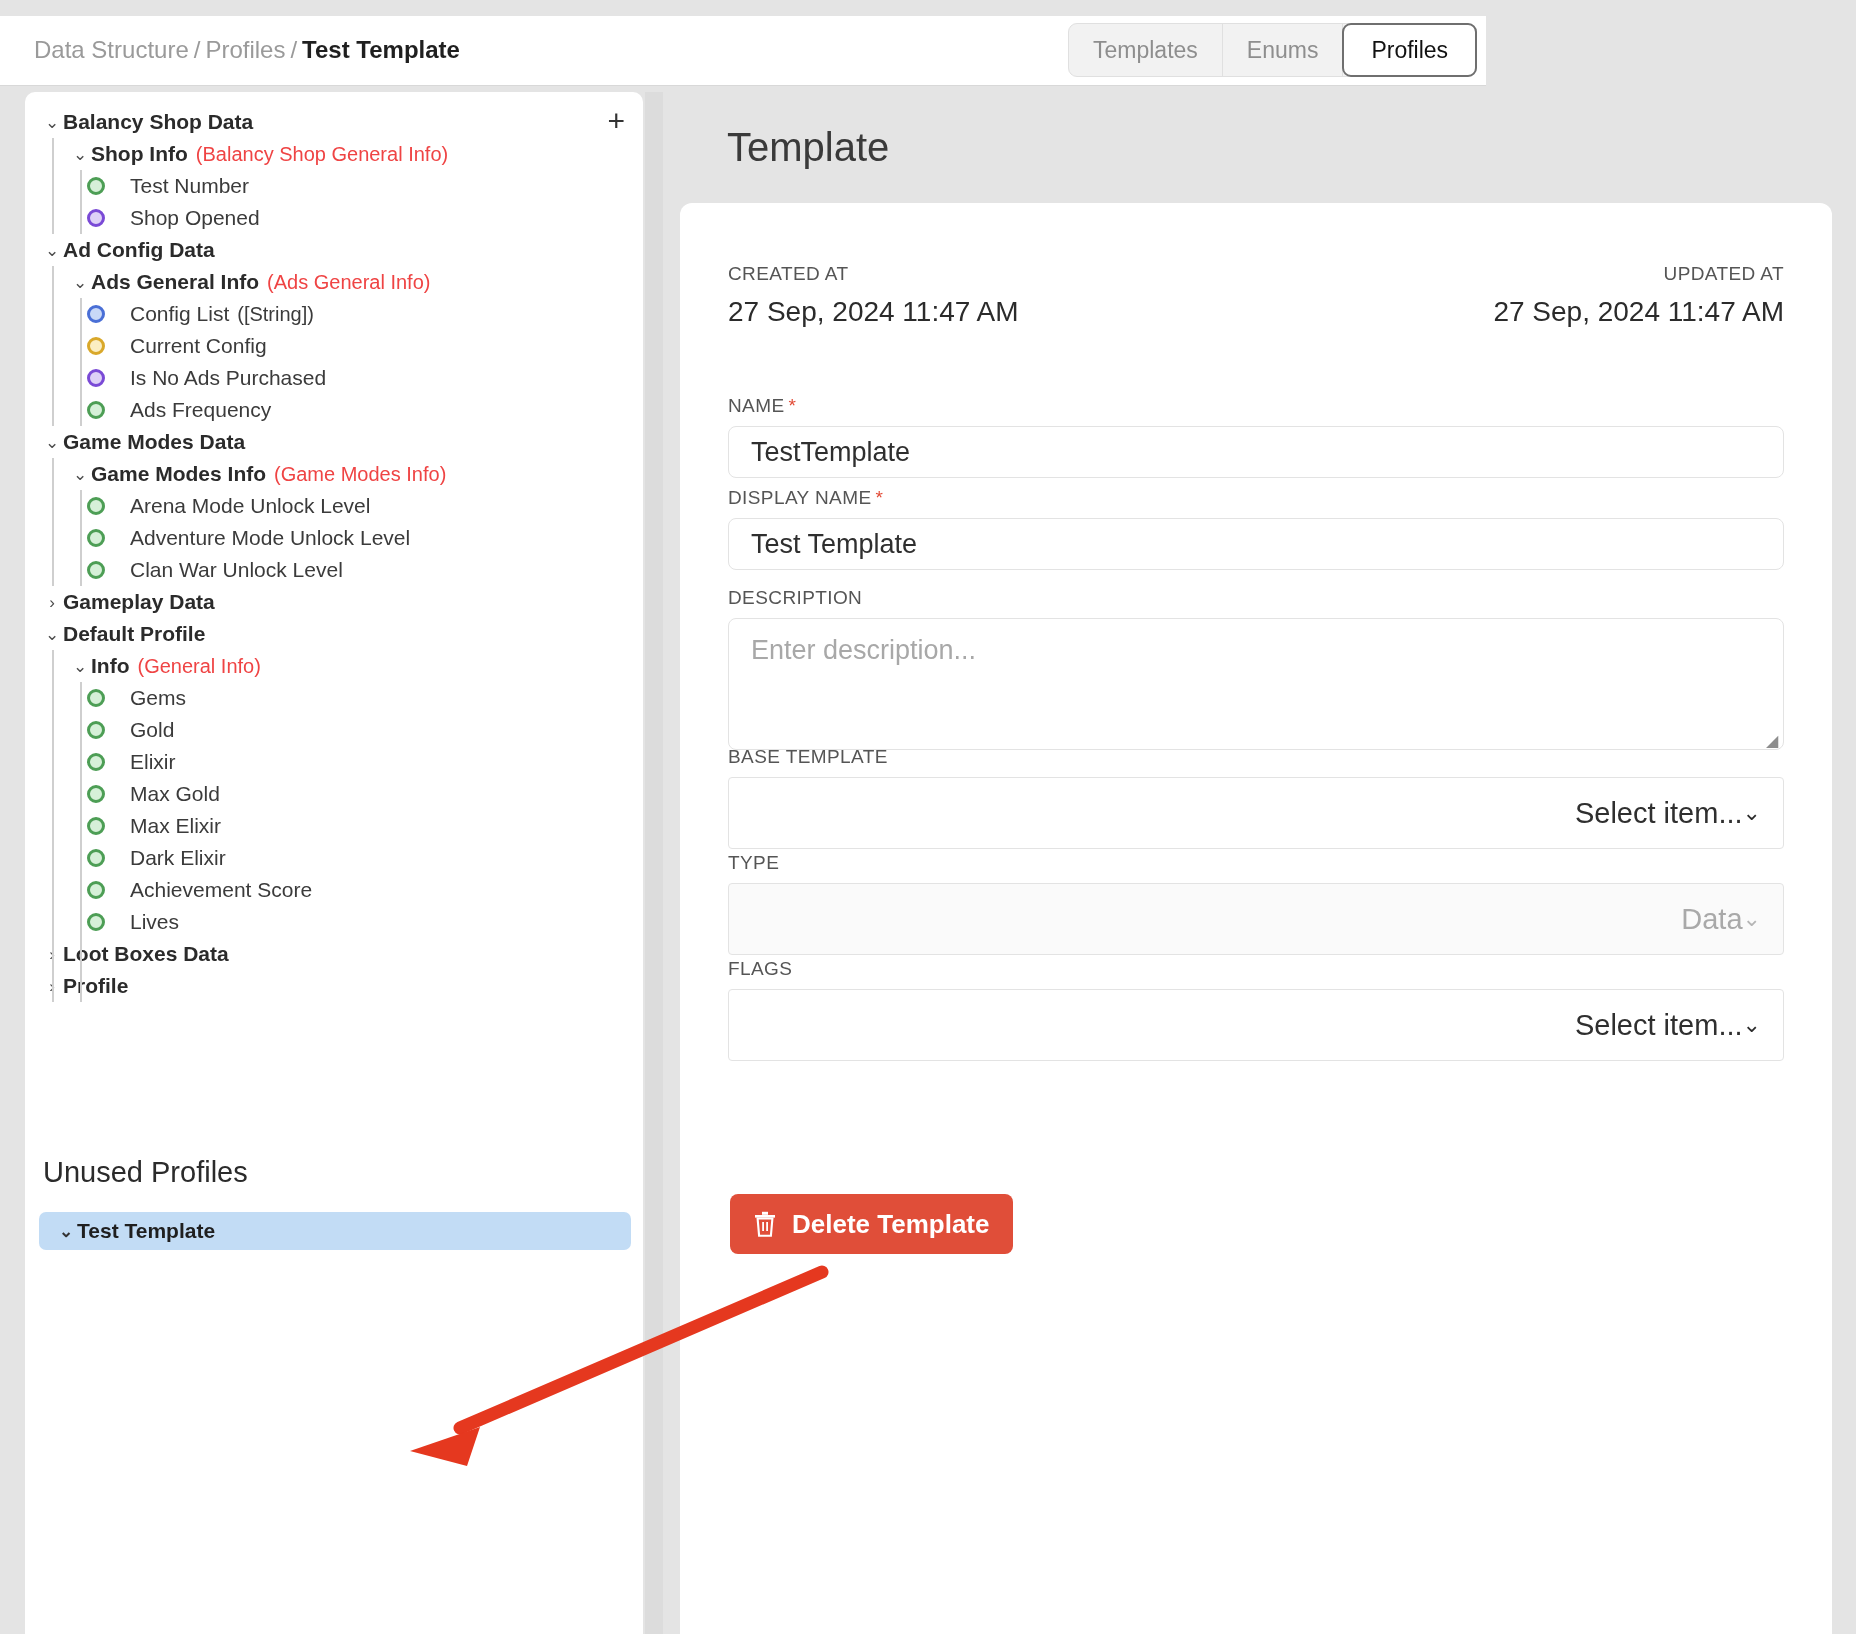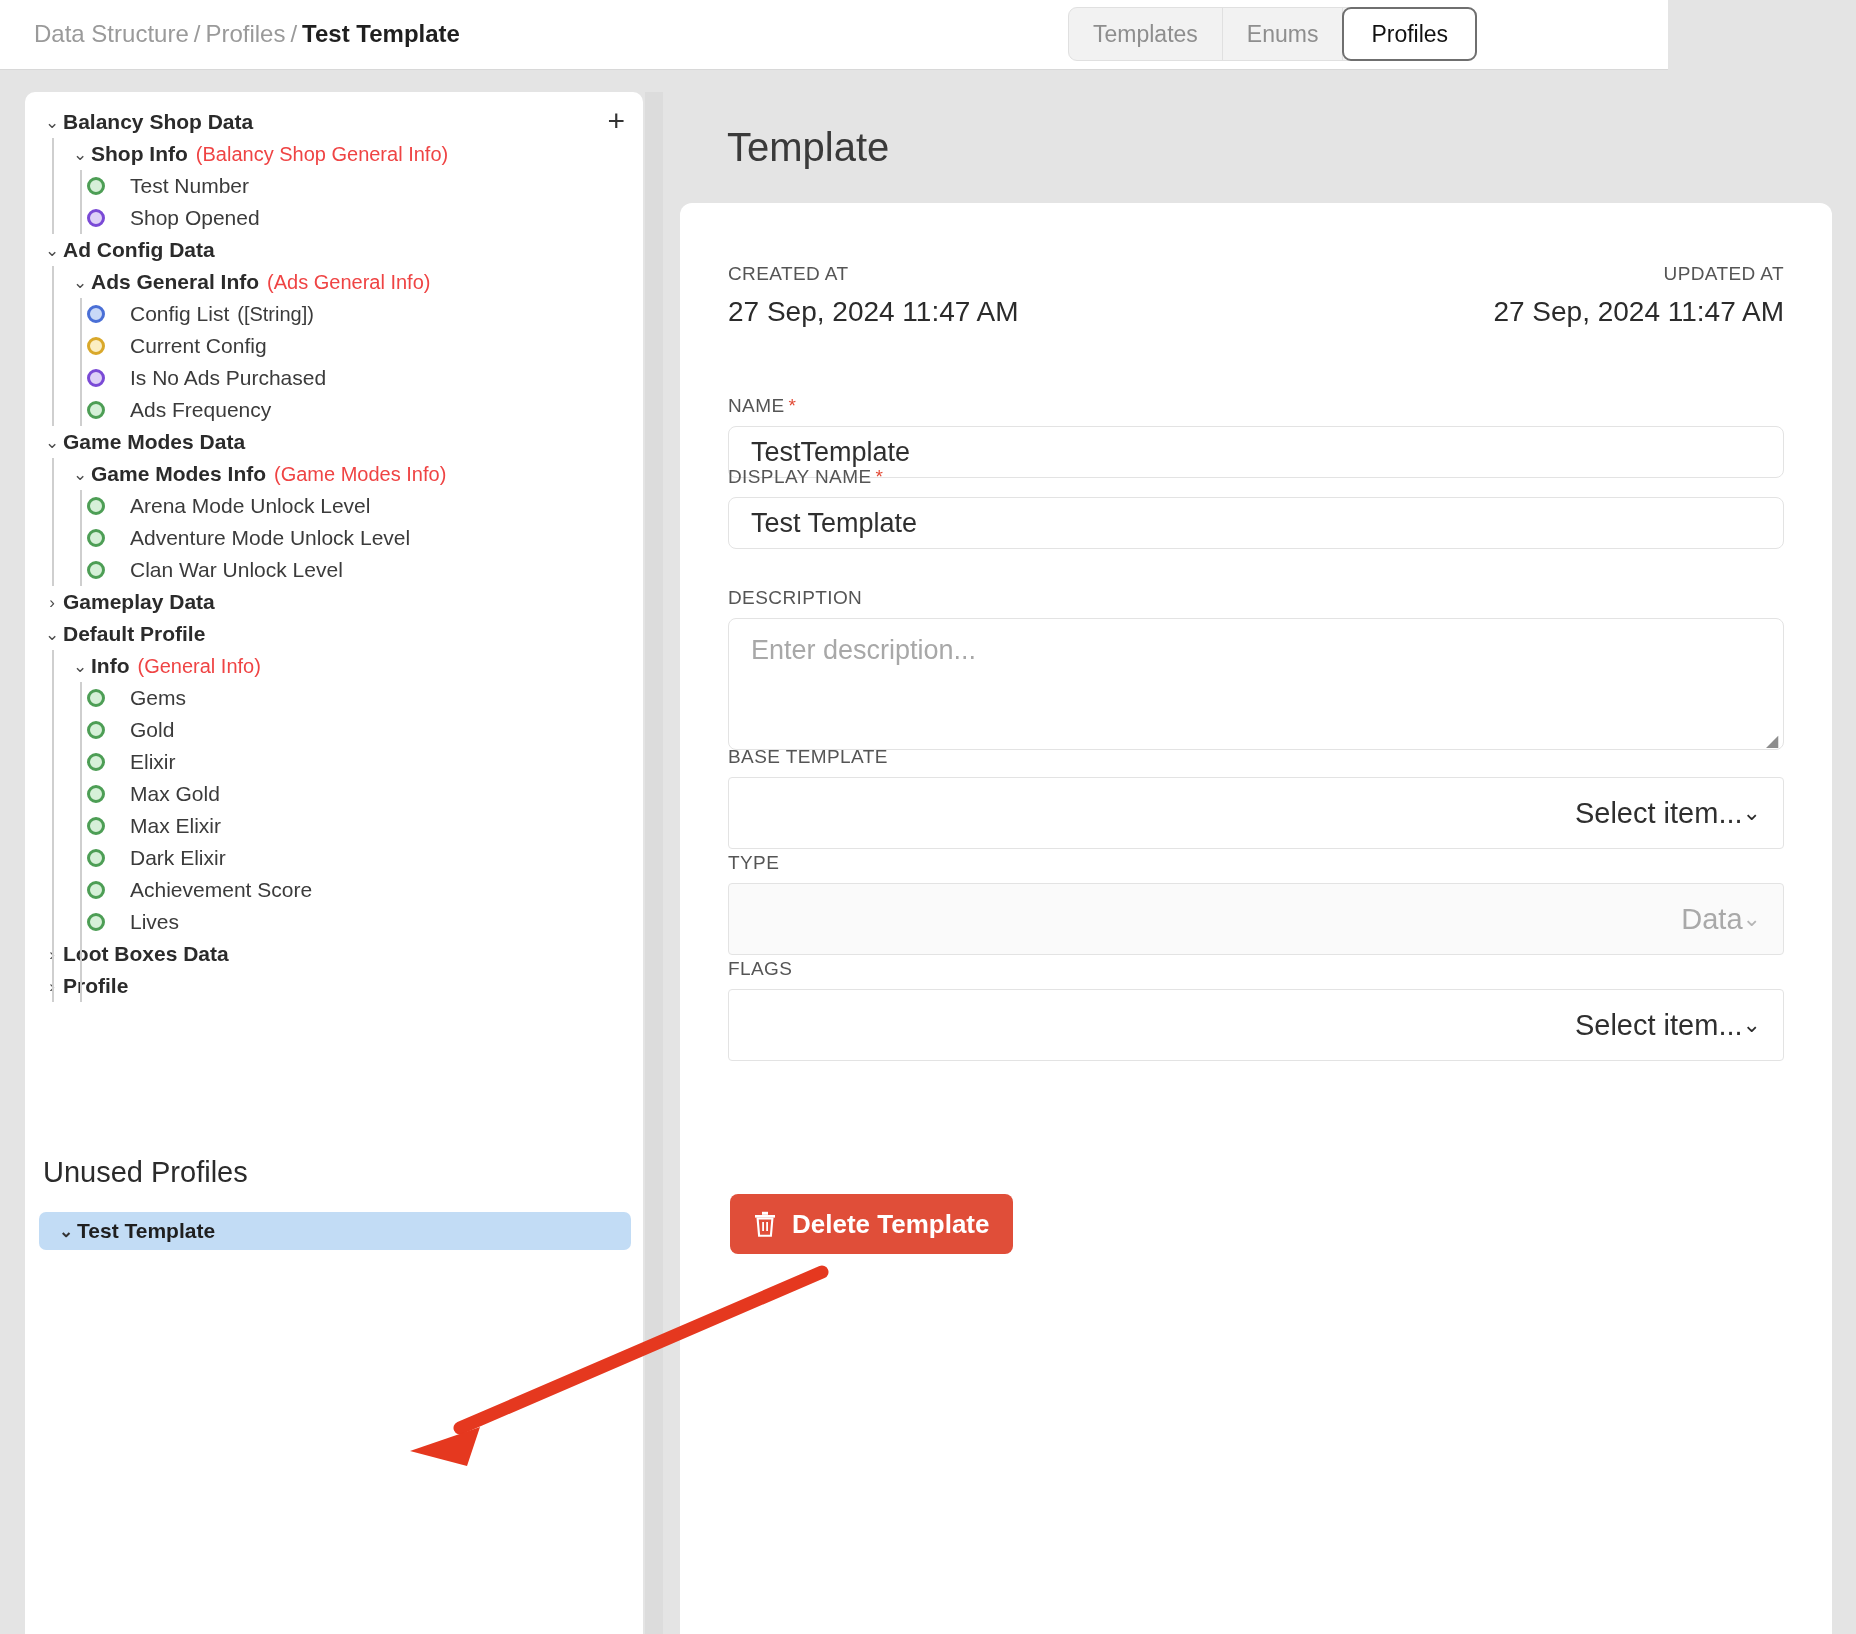--- a/index.html
+++ b/index.html
@@ -6,21 +6,21 @@
   html, body {
     width: 1856px; height: 1634px;
     background: #e4e4e4;
     font-family: "Liberation Sans", sans-serif;
     overflow: hidden;
   }
   body { position: relative; }
 
   
   .topbar {
-    position: absolute; left: 0; top: 0; width: 1668px; height: 70px;
+    position: absolute; left: 0; top: 16px; width: 1486px; height: 70px;
     background: #ffffff;
     border-bottom: 1px solid #d8d8d8;
     z-index: 5;
   }
   .breadcrumb {
     position: absolute; left: 34px; top: 20px;
     font-size: 24px; color: #9a9a9a; white-space: nowrap;
   }
   .breadcrumb .crumb { color: #9a9a9a; }
   .breadcrumb .sep { color: #9a9a9a; margin: 0 5px; }
@@ -334,21 +334,21 @@
       <div class="meta-label">UPDATED AT</div>
       <div class="meta-value">27 Sep, 2024 11:47 AM</div>
     </div>
   </div>
 
   <div class="field" style="top:172px;margin-top:20px;">
     <div class="field-label"><span>NAME</span><span class="req">*</span></div>
     <div class="input-box">TestTemplate</div>
   </div>
 
-  <div class="field" style="top:263px;">
+  <div class="field" style="top:284px;">
     <div class="field-label"><span>DISPLAY NAME</span><span class="req">*</span></div>
     <div class="input-box">Test Template</div>
   </div>
 
   <div class="field" style="top:384px;">
     <div class="field-label">DESCRIPTION</div>
     <div class="textarea-box">Enter description...</div>
     <div class="resize-grip">◢</div>
   </div>
 

